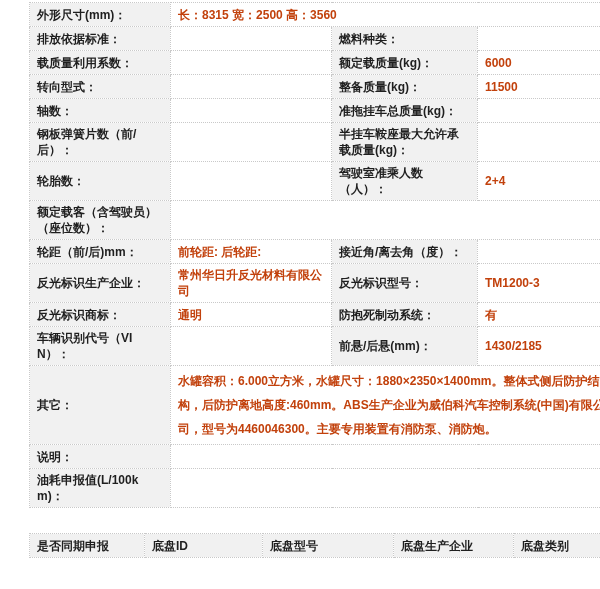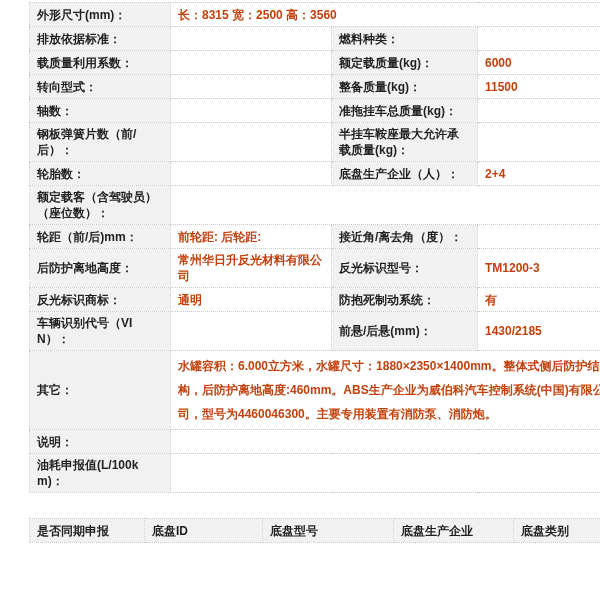--- a/index.html
+++ b/index.html
@@ -66,35 +66,35 @@
     </tr>
     <tr>
       <td class="lbl">钢板弹簧片数（前/后）：</td>
       <td class="val"></td>
       <td class="lbl">半挂车鞍座最大允许承载质量(kg)：</td>
       <td class="val"></td>
     </tr>
     <tr>
       <td class="lbl">轮胎数：</td>
       <td class="val"></td>
-      <td class="lbl">底盘生产企业（人）：</td>
+      <td class="lbl">驾驶室准乘人数（人）：</td>
       <td class="val">2+4</td>
     </tr>
     <tr>
       <td class="lbl">额定载客（含驾驶员）（座位数）：</td>
       <td class="val" colspan="3"></td>
     </tr>
     <tr>
       <td class="lbl">轮距（前/后)mm：</td>
       <td class="val">前轮距: 后轮距:</td>
       <td class="lbl">接近角/离去角（度）：</td>
       <td class="val"></td>
     </tr>
     <tr>
-      <td class="lbl">后防护离地高度：</td>
+      <td class="lbl">反光标识生产企业：</td>
       <td class="val">常州华日升反光材料有限公司</td>
       <td class="lbl">反光标识型号：</td>
       <td class="val">TM1200-3</td>
     </tr>
     <tr>
       <td class="lbl">反光标识商标：</td>
       <td class="val">通明</td>
       <td class="lbl">防抱死制动系统：</td>
       <td class="val">有</td>
     </tr>

